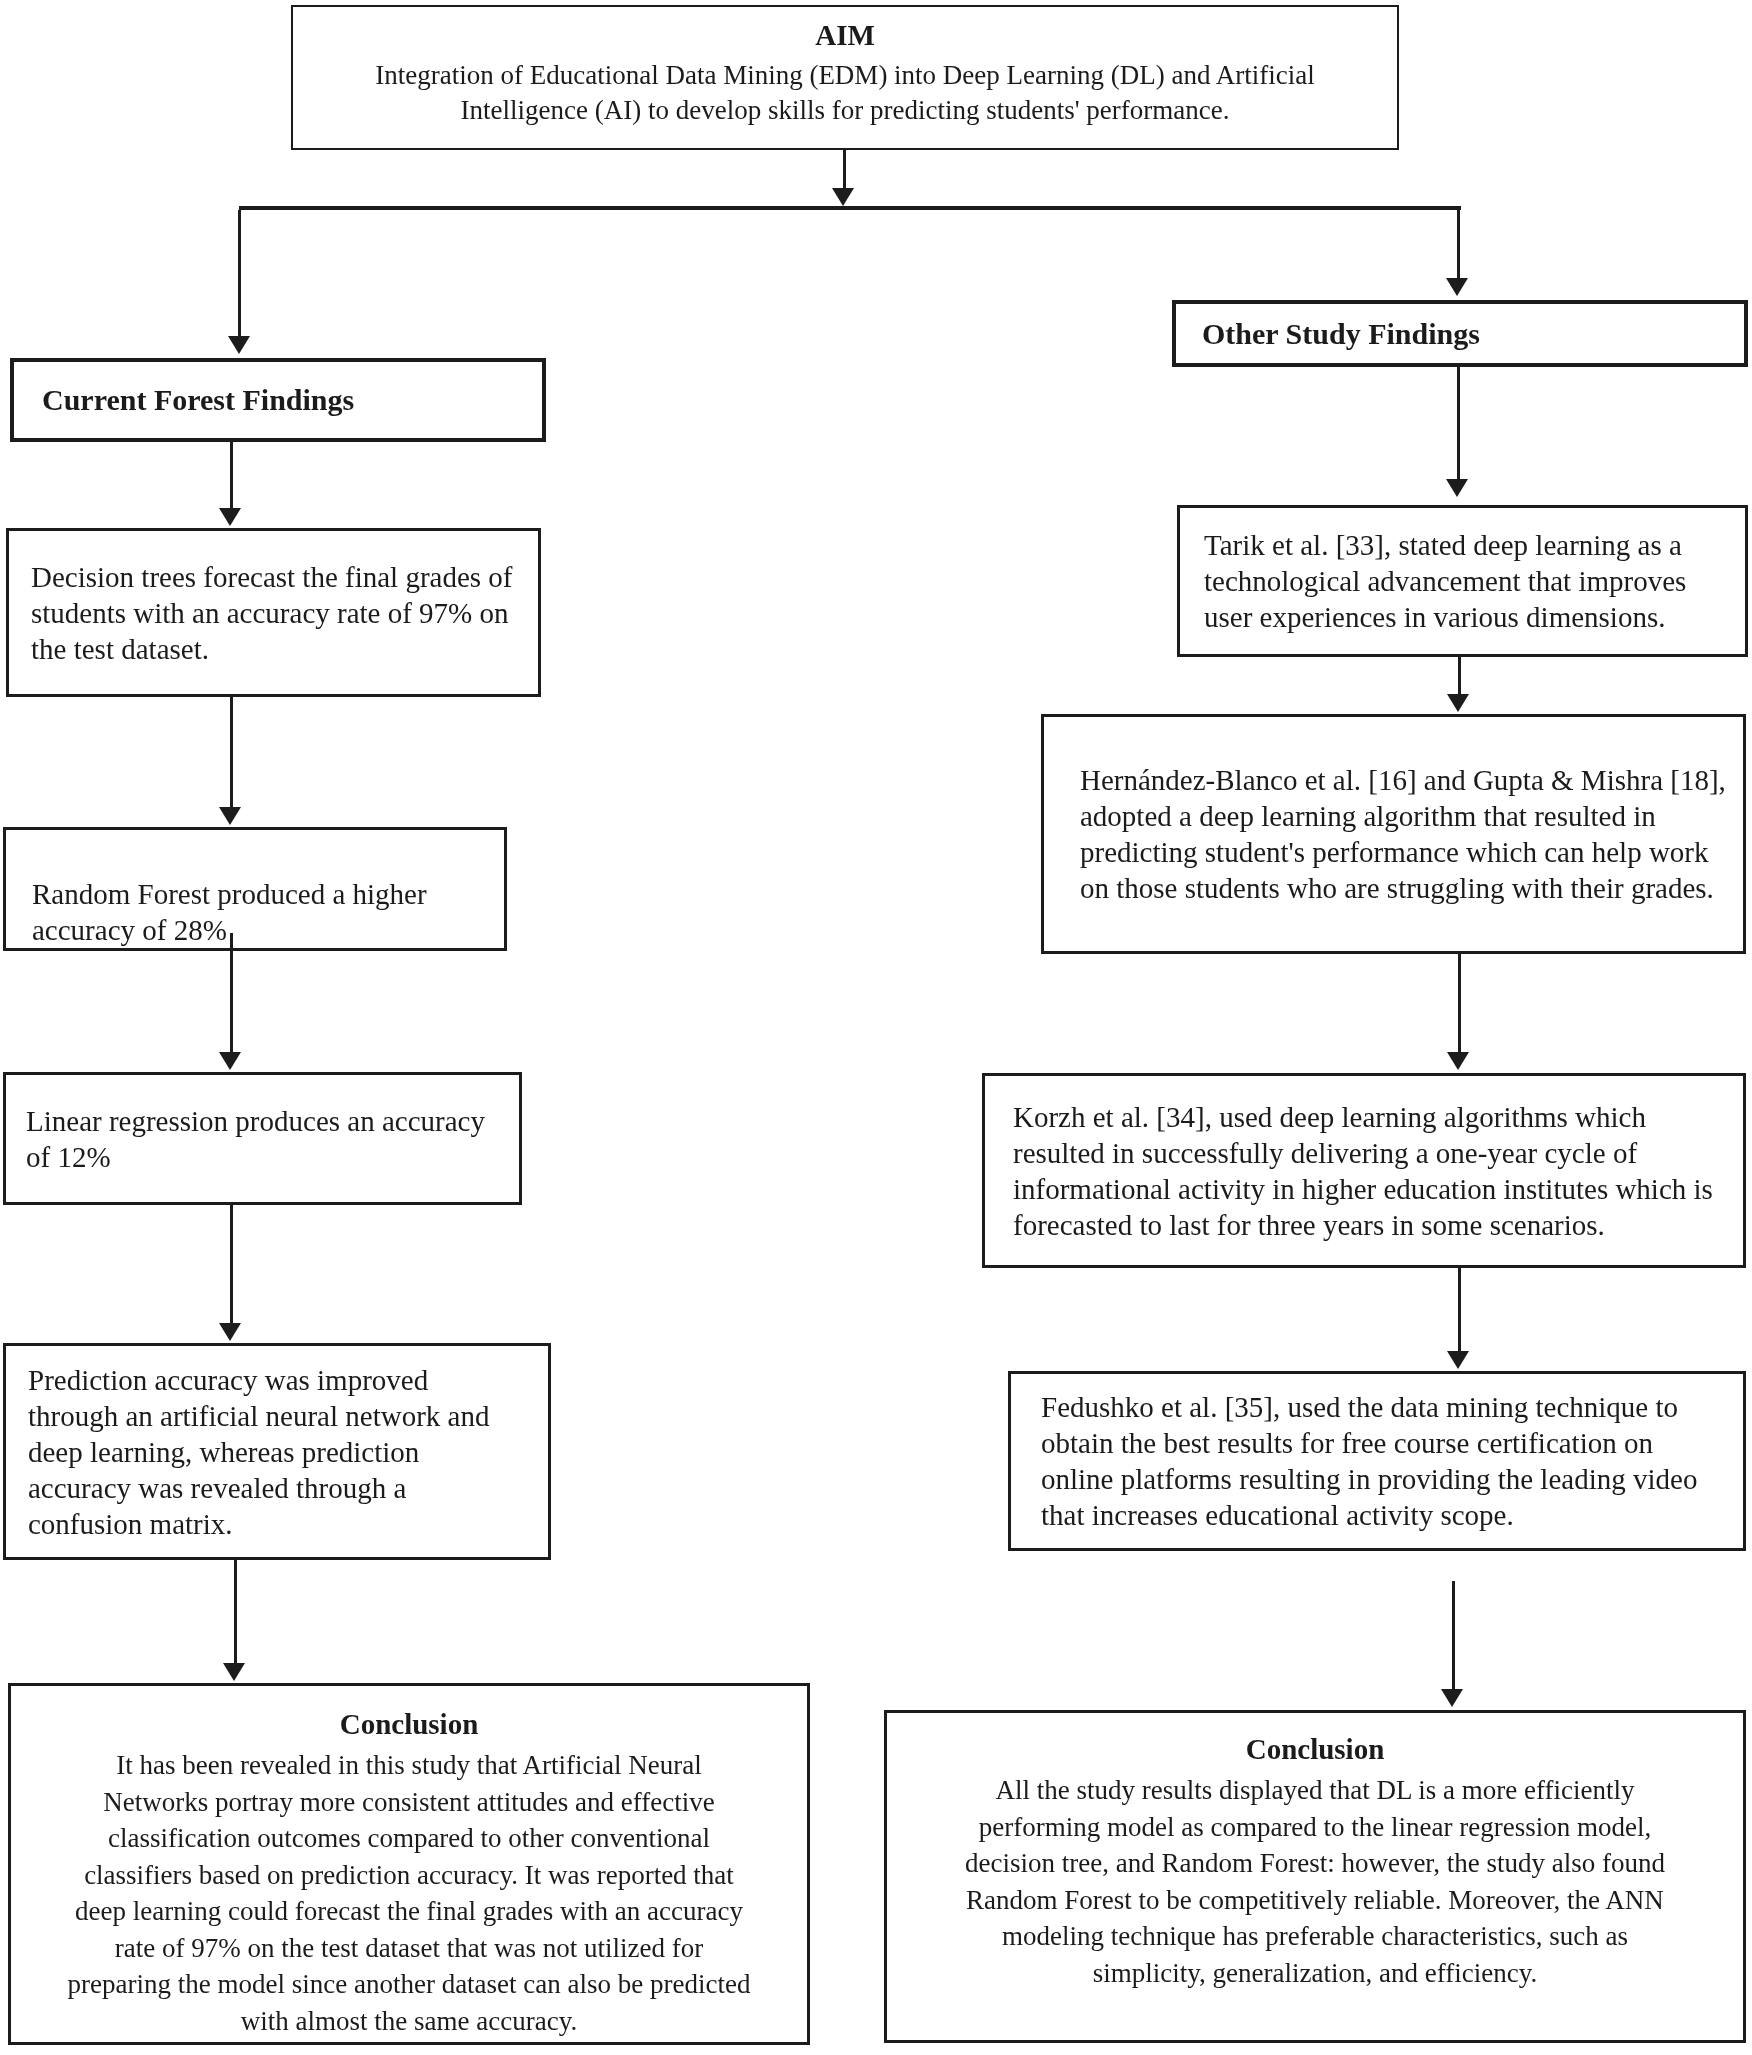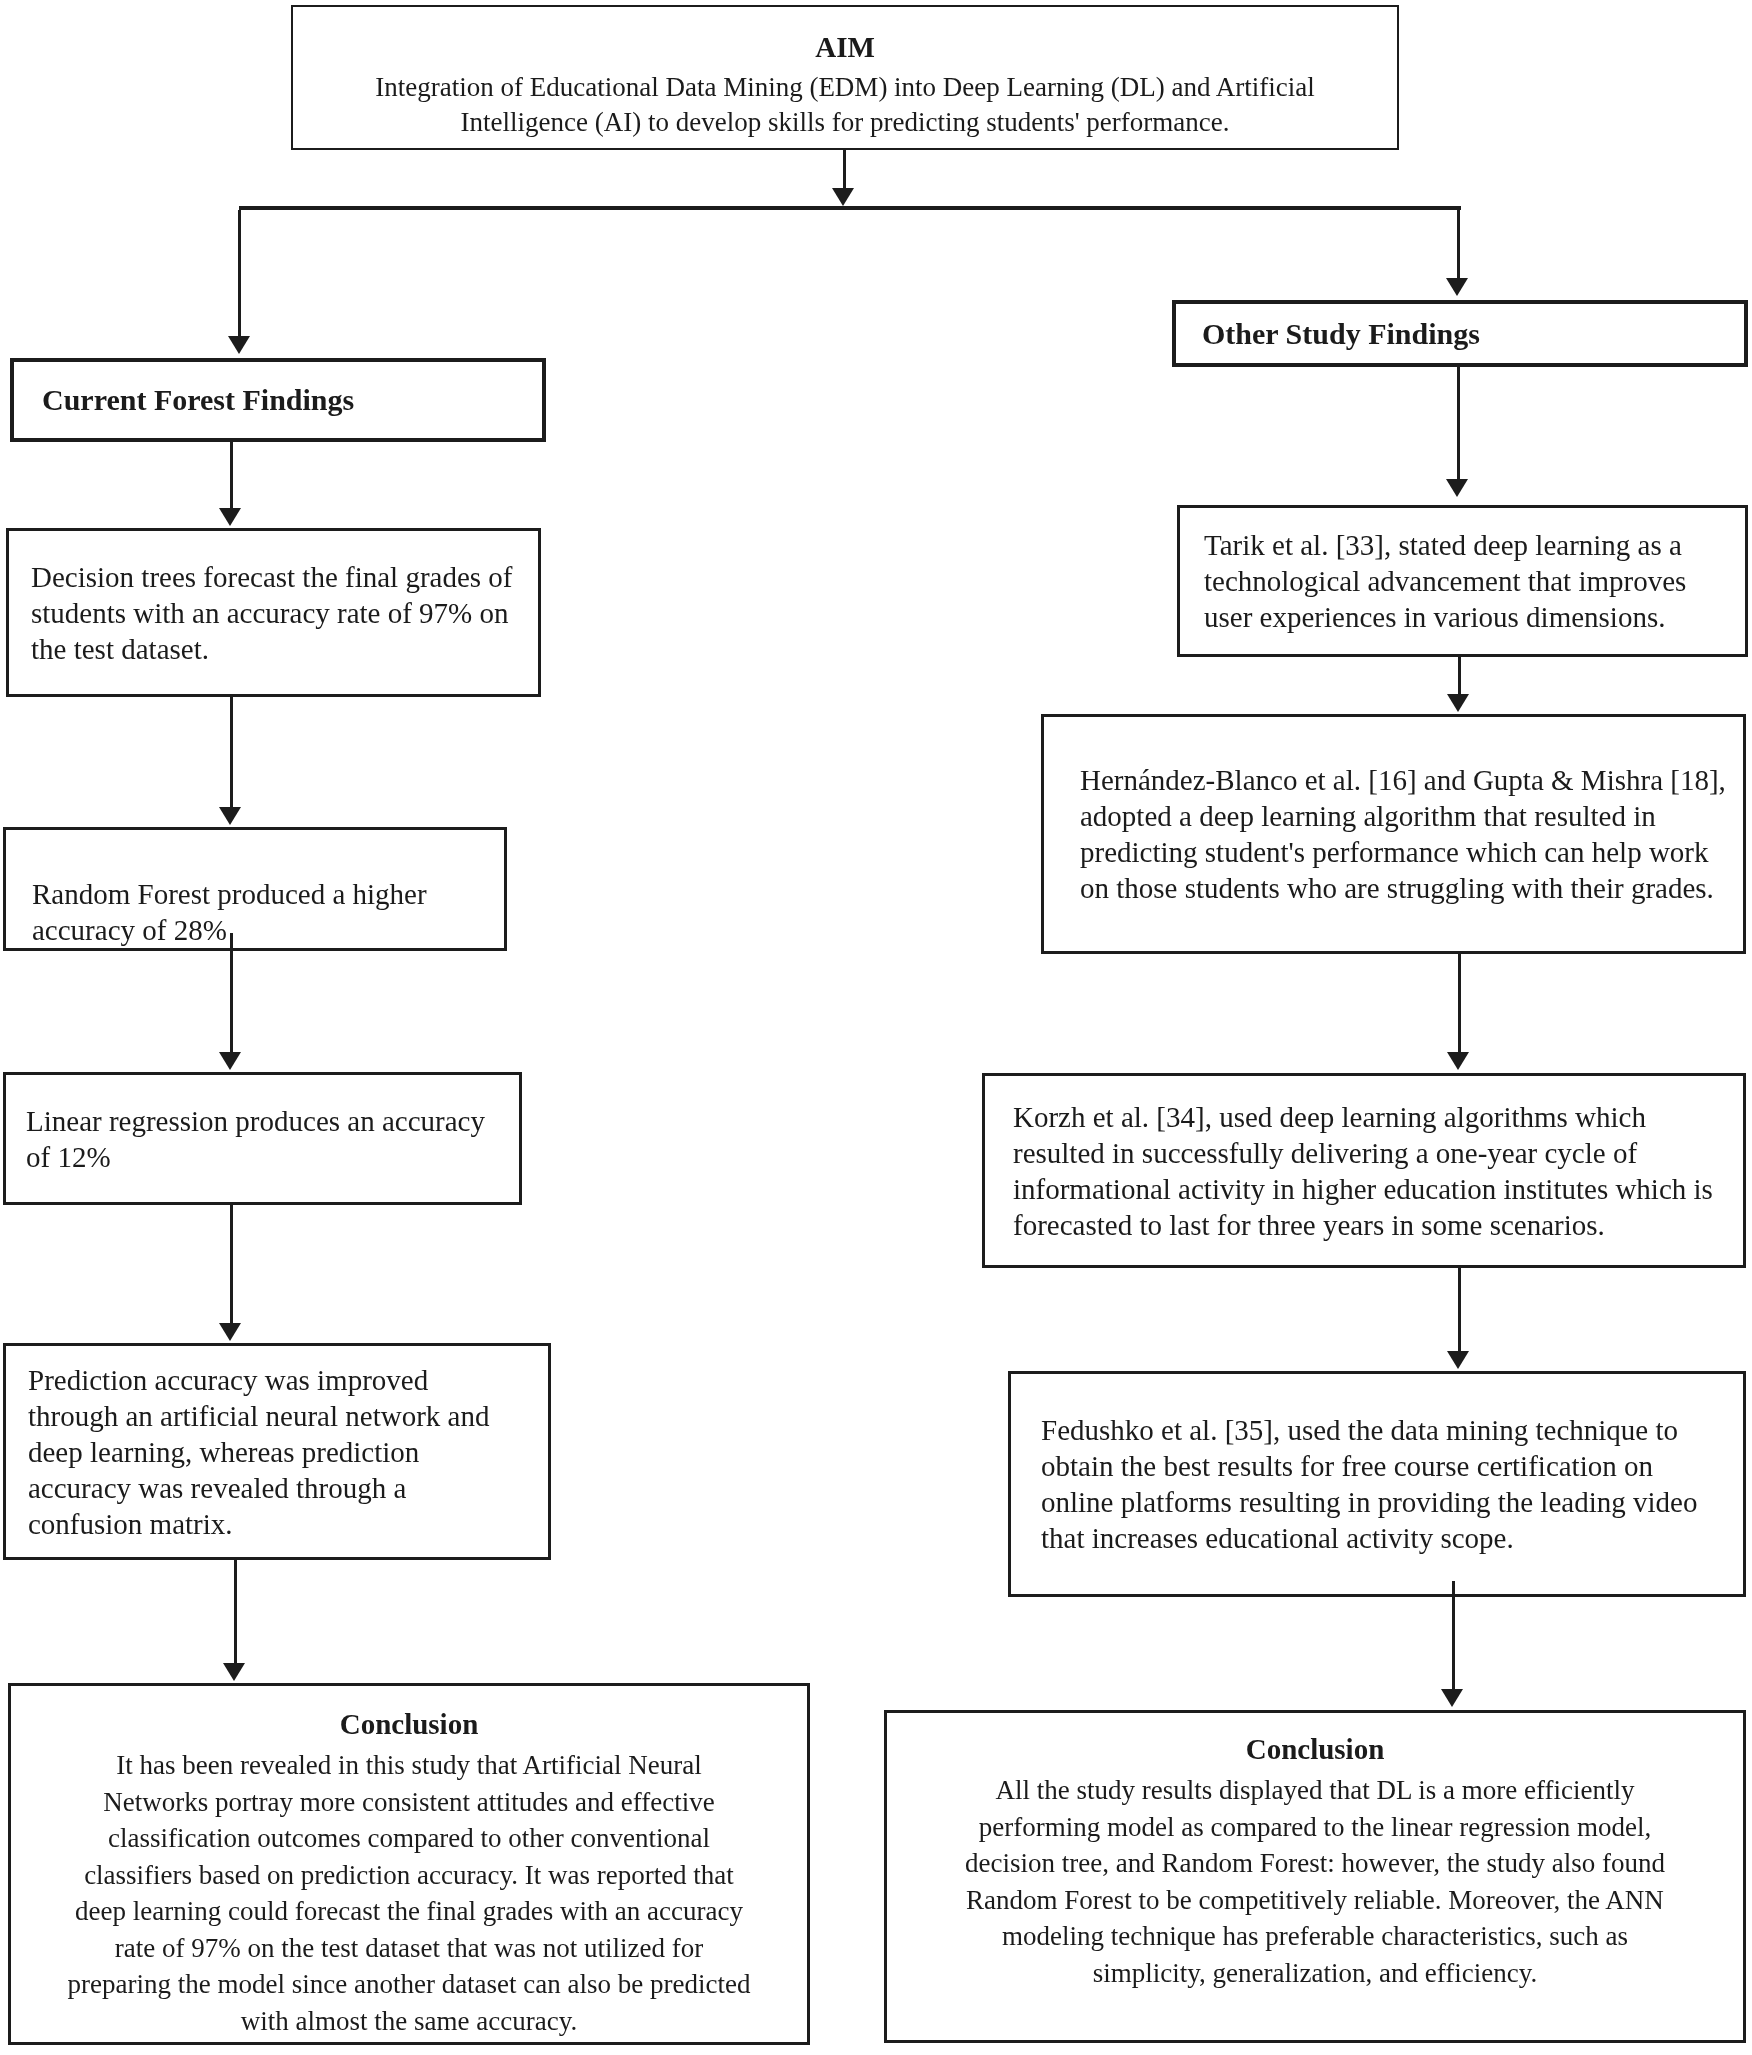--- a/index.html
+++ b/index.html
@@ -13,21 +13,21 @@
   }
   .hdr {
     border-width:4px; display:flex; align-items:center;
     font-weight:bold; font-size:30px;
   }
   .body-box {
     display:flex; align-items:center;
     font-size:29px; line-height:36px; white-space:pre-line;
   }
   .aim-box { text-align:center; border-width:2px; }
-  .aim-title { font-weight:bold; font-size:29px; margin-top:24px; }
+  .aim-title { font-weight:bold; font-size:29px; margin-top:12px; }
   .aim-text { font-size:27px; line-height:35px; white-space:pre-line; margin-top:6px; }
   .conclusion-box { text-align:center; }
   .c-title { font-weight:bold; font-size:29px; margin:8px 0 6px 0; }
   .c-text { font-size:27px; line-height:36.5px; white-space:pre-line; }
   .vline { position:absolute; width:3px; background:#1c1c1c; }
   .hline { position:absolute; height:4px; background:#1c1c1c; }
   .ah {
     position:absolute; width:0; height:0;
     border-left:11px solid transparent; border-right:11px solid transparent;
     border-top:18px solid #1c1c1c;
@@ -138,21 +138,21 @@
   <div class="box body-box" style="left:982px; top:1073px; width:764px; height:195px; padding-left:28px;">
     <span>Korzh et al. [34], used deep learning algorithms which
 resulted in successfully delivering a one-year cycle of
 informational activity in higher education institutes which is
 forecasted to last for three years in some scenarios.</span>
   </div>
 
   <div class="vline" style="left:1458px; top:1268px; height:83px;"></div>
   <div class="ah" style="left:1447px; top:1351px;"></div>
 
-  <div class="box body-box" style="left:1008px; top:1371px; width:738px; height:226px; padding-left:30px;align-items:center;">
+  <div class="box body-box" style="left:1008px; top:1371px; width:738px; height:180px; padding-left:30px;align-items:center;">
     <span>Fedushko et al. [35], used the data mining technique to
 obtain the best results for free course certification on
 online platforms resulting in providing the leading video
 that increases educational activity scope.</span>
   </div>
 
   <div class="vline" style="left:1452px; top:1581px; height:108px;"></div>
   <div class="ah" style="left:1441px; top:1689px;"></div>
 
   <div class="box conclusion-box" style="left:884px; top:1710px; width:862px; height:333px; padding:12px 28px;">

